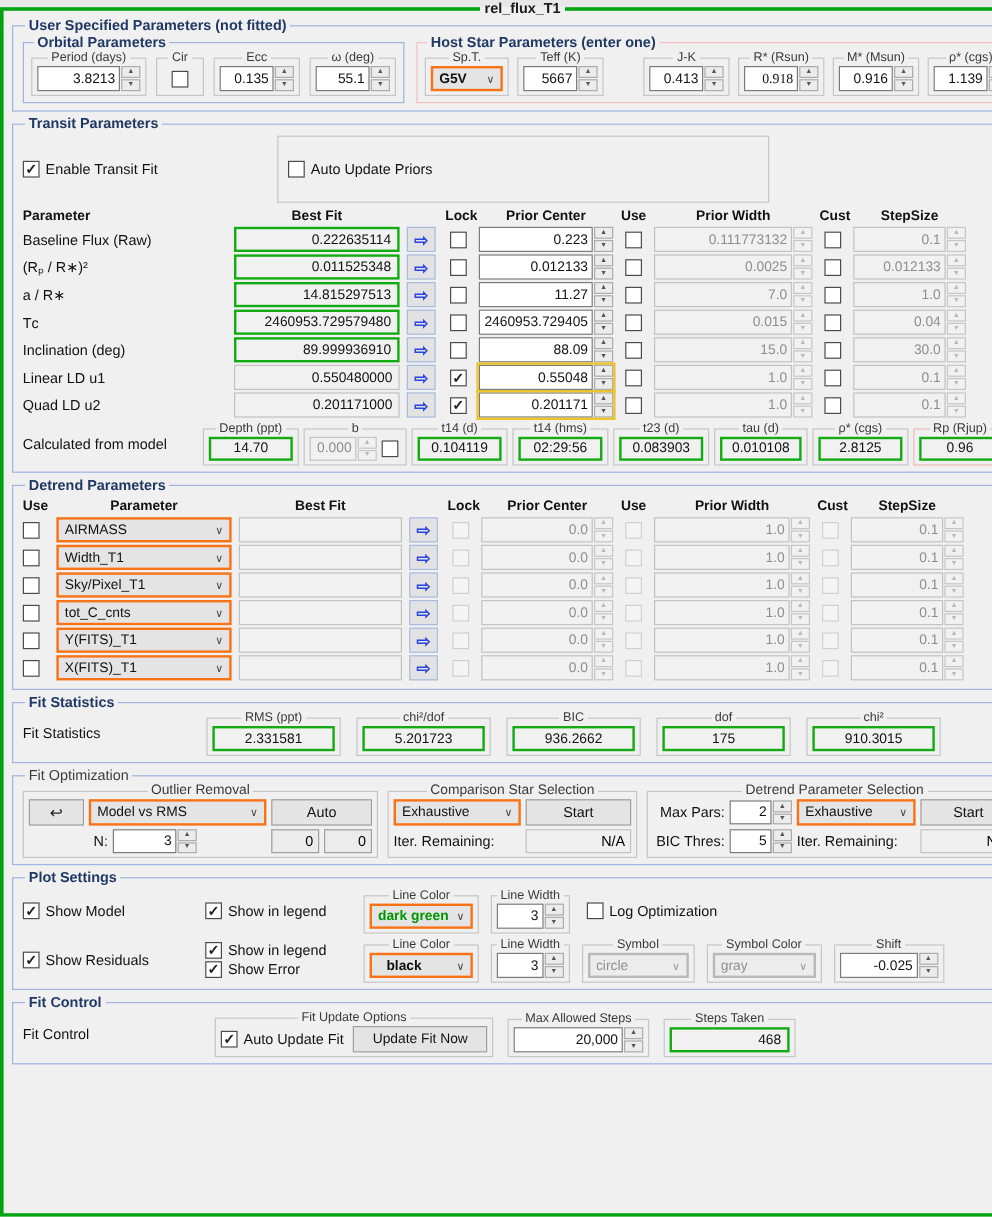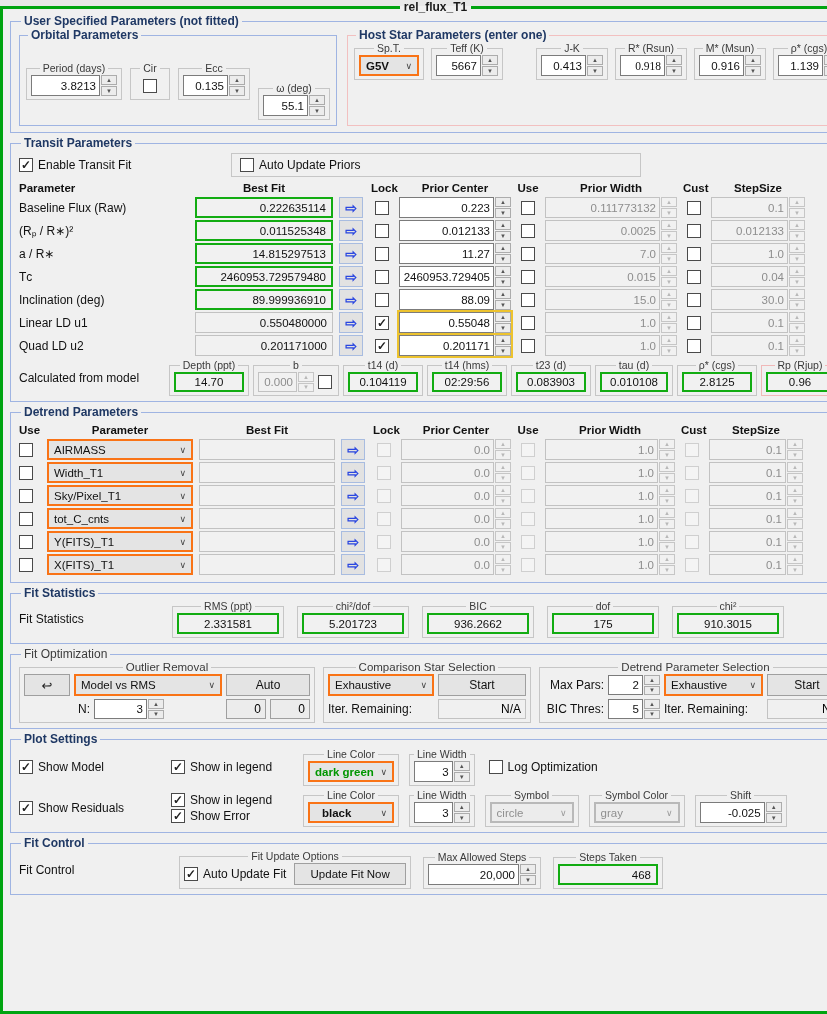--- a/index.html
+++ b/index.html
@@ -81,21 +81,21 @@
           <fieldset class="mini" style="width:72px;">
             <legend>Ecc</legend>
             <div class="spin" style="width:100%;">
                 <span class="sf">0.135</span>
                 <span class="sb">
                   <span class="su">▲</span>
                   <span class="sd">▼</span>
                 </span>
               </div>
           </fieldset>
-          <fieldset class="mini" style="width:72px;margin-top:40px;">
+          <fieldset class="mini" style="width:72px;">
             <legend>ω (deg)</legend>
             <div class="spin" style="width:100%;">
                 <span class="sf">55.1</span>
                 <span class="sb">
                   <span class="su">▲</span>
                   <span class="sd">▼</span>
                 </span>
               </div>
           </fieldset>
         </div>
@@ -165,21 +165,21 @@
     </div>
   </fieldset>
 
   <fieldset class="sec">
     <legend>Transit Parameters</legend>
     <div class="row" style="margin:3px 0 4px;">
       <label class="cbl" style="width:212px;">
         <span class="cb">✓</span>
         <span>Enable Transit Fit</span>
       </label>
-      <div class="row" style="border:1px solid #c6c6c6;padding:4px 8px;gap:14px;width:410px;">
+      <div class="row" style="border:1px solid #c6c6c6;padding:20px 8px;gap:14px;width:410px;">
         <label class="cbl">
           <span class="cb"></span>
           <span>Auto Update Priors</span>
         </label>
       </div>
     </div>
     <div class="tgrid thead">
       <span class="left">Parameter</span>
       <span>Best Fit</span>
       <span></span>

